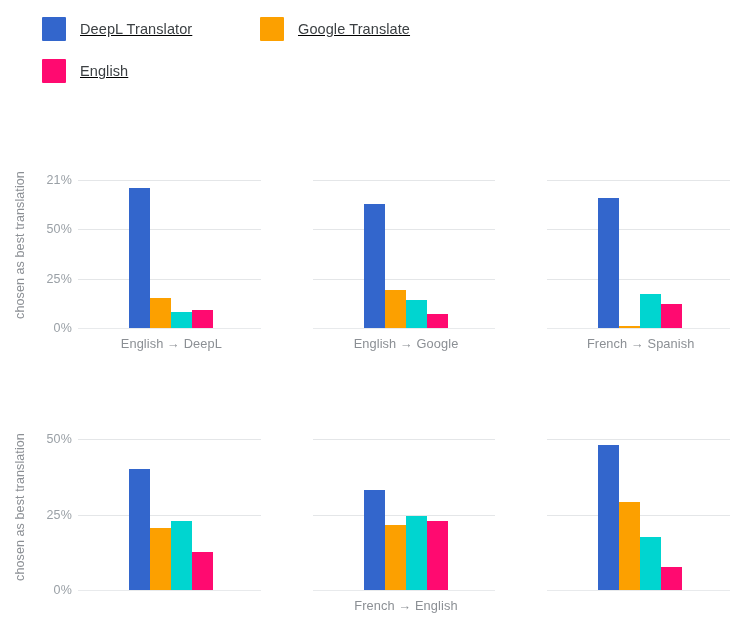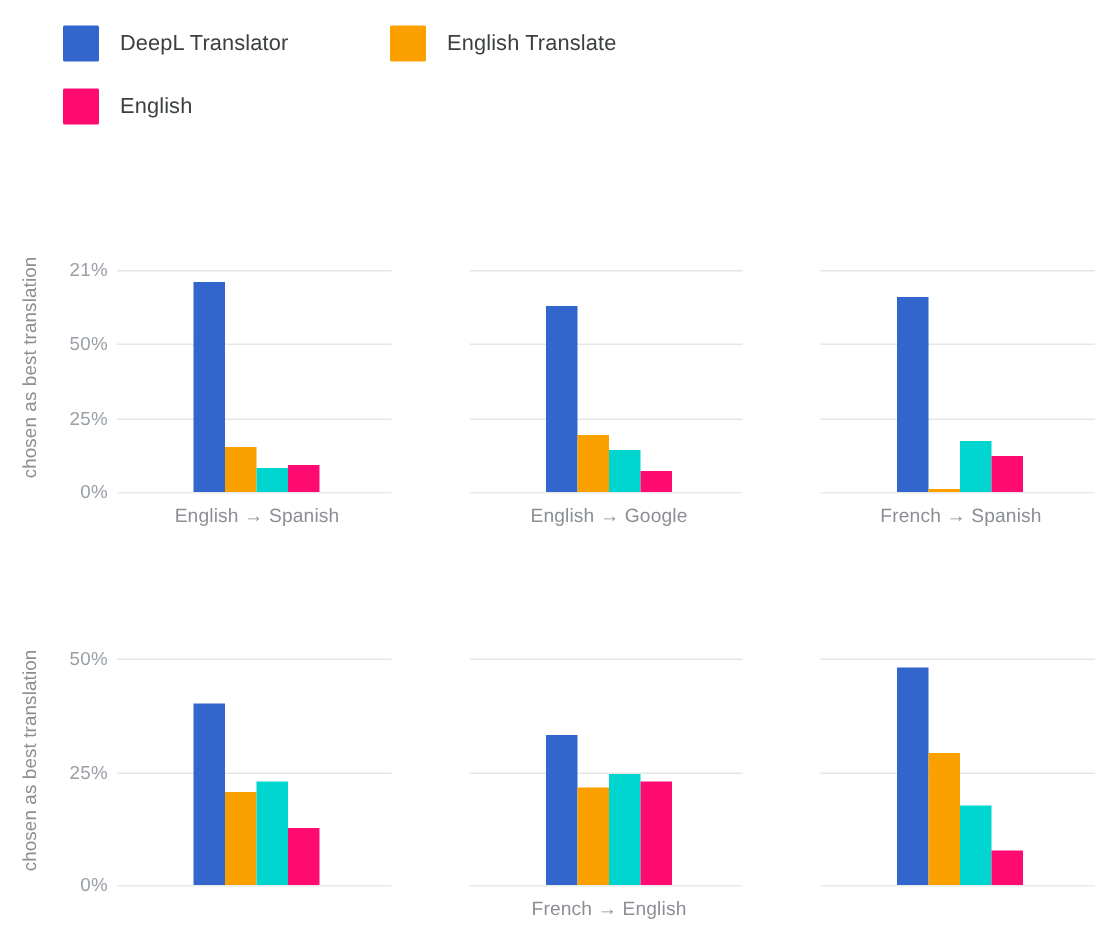--- a/index.html
+++ b/index.html
@@ -25,20 +25,21 @@
   }
   .legend-row {
     display: flex;
     align-items: center;
     height: 34px;
   }
   .legend-item {
     display: flex;
     align-items: center;
     height: 34px;
+    text-decoration: underline;
   }
   .legend-swatch {
     width: 24px;
     height: 24px;
     flex: 0 0 24px;
     border-radius: 1px;
   }
   .legend-label {
     margin-left: 14px;
     font-size: 14.5px;
@@ -155,21 +156,21 @@
 <div id="root">
 
   <div class="legend">
     <div class="legend-row">
       <div class="legend-item" style="width:218px">
         <span class="legend-swatch" style="background: rgb(51, 102, 204);"></span>
         <span class="legend-label">DeepL Translator</span>
       </div>
       <div class="legend-item" style="width:190px">
         <span class="legend-swatch" style="background: rgb(252, 160, 0);"></span>
-        <span class="legend-label">English Translate</span>
+        <span class="legend-label">Google Translate</span>
       </div>
     </div>
     <div class="legend-row" style="margin-top:8px">
       <div class="legend-item">
         <span class="legend-swatch" style="background: rgb(255, 10, 112);"></span>
         <span class="legend-label">English</span>
       </div>
     </div>
   </div>
 
@@ -190,21 +191,21 @@
             <div class="ytick" style="top: 11.8519px;">21%</div>
             <div class="bars">
               <div class="bargroup">
                 <div class="bar" title="DeepL Translator: 71%" style="height: 140.247px; background: rgb(51, 102, 204);"></div>
                 <div class="bar" title="Google Translate: 15%" style="height: 29.6296px; background: rgb(252, 160, 0);"></div>
                 <div class="bar" title="Microsoft Translator: 8%" style="height: 15.8025px; background: rgb(0, 213, 208);"></div>
                 <div class="bar" title="Facebook: 9%" style="height: 17.7778px; background: rgb(255, 10, 112);"></div>
               </div>
             </div>
           </div>
-          <div class="xlabel">English → Spanish</div>
+          <div class="xlabel">English → DeepL</div>
         </div>
         <div class="panel no-ylabels">
           <div class="plot">
             <div class="gridline zero" style="top: 160px;"></div>
             <div class="gridline" style="top: 110.617px;"></div>
             <div class="gridline" style="top: 61.2346px;"></div>
             <div class="gridline" style="top: 11.8519px;"></div>
             <div class="bars">
               <div class="bargroup">
                 <div class="bar" title="DeepL Translator: 63%" style="height: 124.444px; background: rgb(51, 102, 204);"></div>

